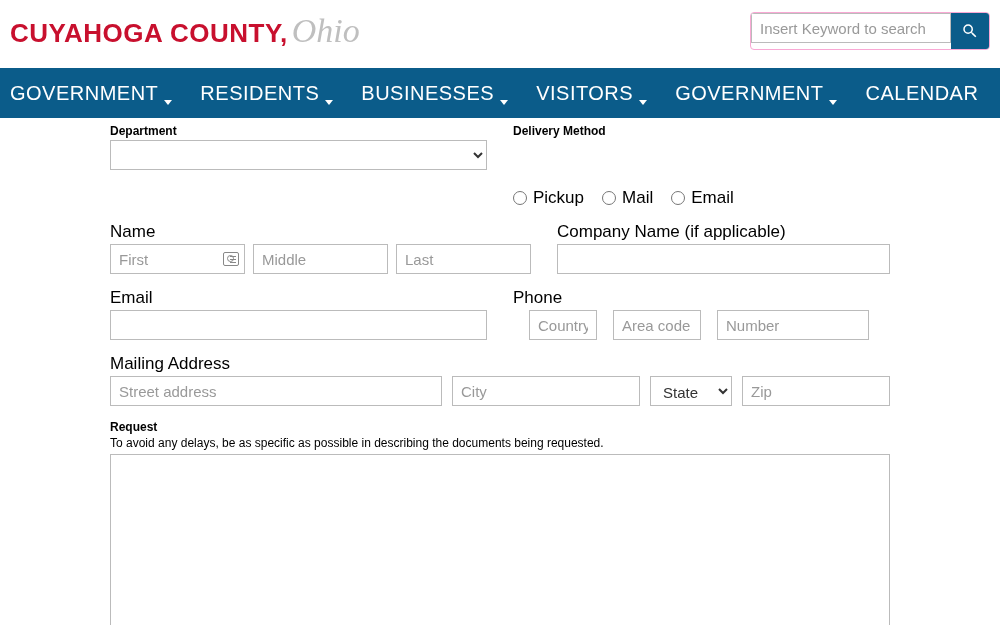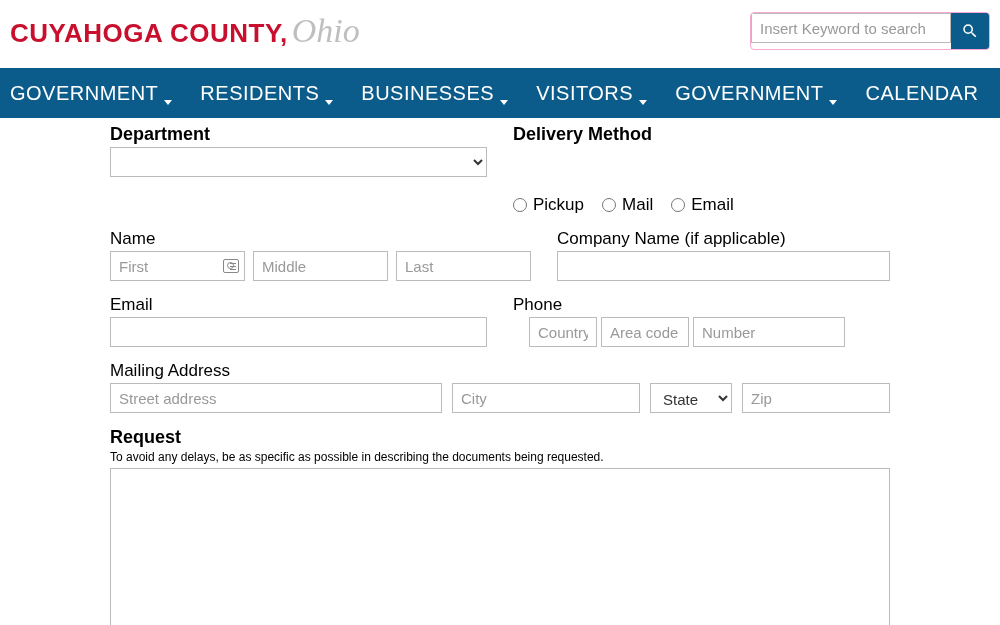--- a/index.html
+++ b/index.html
@@ -16,21 +16,21 @@
   .search-btn svg { fill: #fff; width: 18px; height: 18px; }
   
   .nav { background: #0b5c8a; display: flex; padding: 0 0 0 10px; height: 50px; align-items: center; }
   .nav-item { color: #fff; font-family: "Arial Narrow", Arial, sans-serif; font-weight: normal; font-stretch: condensed; font-size: 20px; letter-spacing: 0.5px; padding: 12px 18px 12px 0; margin-right: 10px; display: flex; align-items: flex-end; cursor: pointer; }
   .caret { display: inline-block; margin-left: 6px; width: 0; height: 0; border-left: 4px solid transparent; border-right: 4px solid transparent; border-top: 5px solid #fff; }
   
   .form-area { padding: 6px 110px 20px 110px; }
   .row { display: flex; gap: 26px; margin-bottom: 14px; }
   .col { flex: 1; }
   
-  .label-bold { font-weight: bold; font-size: 18px; color: #000; margin-bottom: 2px; display:block; }
+  .label-bold { font-weight: bold; font-size: 12px; color: #000; margin-bottom: 2px; display:block; }
   .label-reg { font-size: 17px; color: #000; margin-bottom: 2px; display:block; }
   
   select, input[type=text], textarea { border: 1px solid #bbb; padding: 6px 8px; font-size: 15px; background: #fff; color: #333; font-family: inherit; }
   select { width: 100%; height: 30px; }
   input[type=text] { height: 30px; }
   input::placeholder, textarea::placeholder { color: #999; }
   
   .name-group { display: flex; gap: 8px; }
   .name-first-wrap { position: relative; width: 135px; }
   .name-first { width: 100%; border: 1px solid #555; }
@@ -39,21 +39,21 @@
   .contact-icon::after { content:""; position:absolute; right:2px; top:3px; width:6px; height:1px; background:#888; box-shadow: 0 3px 0 #888, 0 6px 0 #888; }
   .name-middle { width: 135px; }
   .name-last { width: 135px; }
   
   .full-input { width: 100%; }
   
   .delivery-opts { display: flex; gap: 18px; align-items: center; padding-top: 4px; font-size: 17px; }
   .delivery-opts label { display: flex; align-items: center; gap: 6px; cursor: pointer; margin-top: 44px; }
   input[type=radio] { width: 14px; height: 14px; cursor:pointer; }
   
-  .phone-group { display: flex; gap: 4px; padding-left: 16px; }
+  .phone-group { display: flex; gap: 16px; padding-left: 16px; }
   .phone-country { width: 68px; }
   .phone-area { width: 88px; }
   .phone-number { width: 152px; }
   .phone-ext { width: 98px; }
   
   .addr-group { display: flex; gap: 10px; }
   .addr-street { flex: 1; }
   .addr-city { width: 188px; }
   .addr-state { width: 82px; }
   .addr-zip { width: 148px; }

